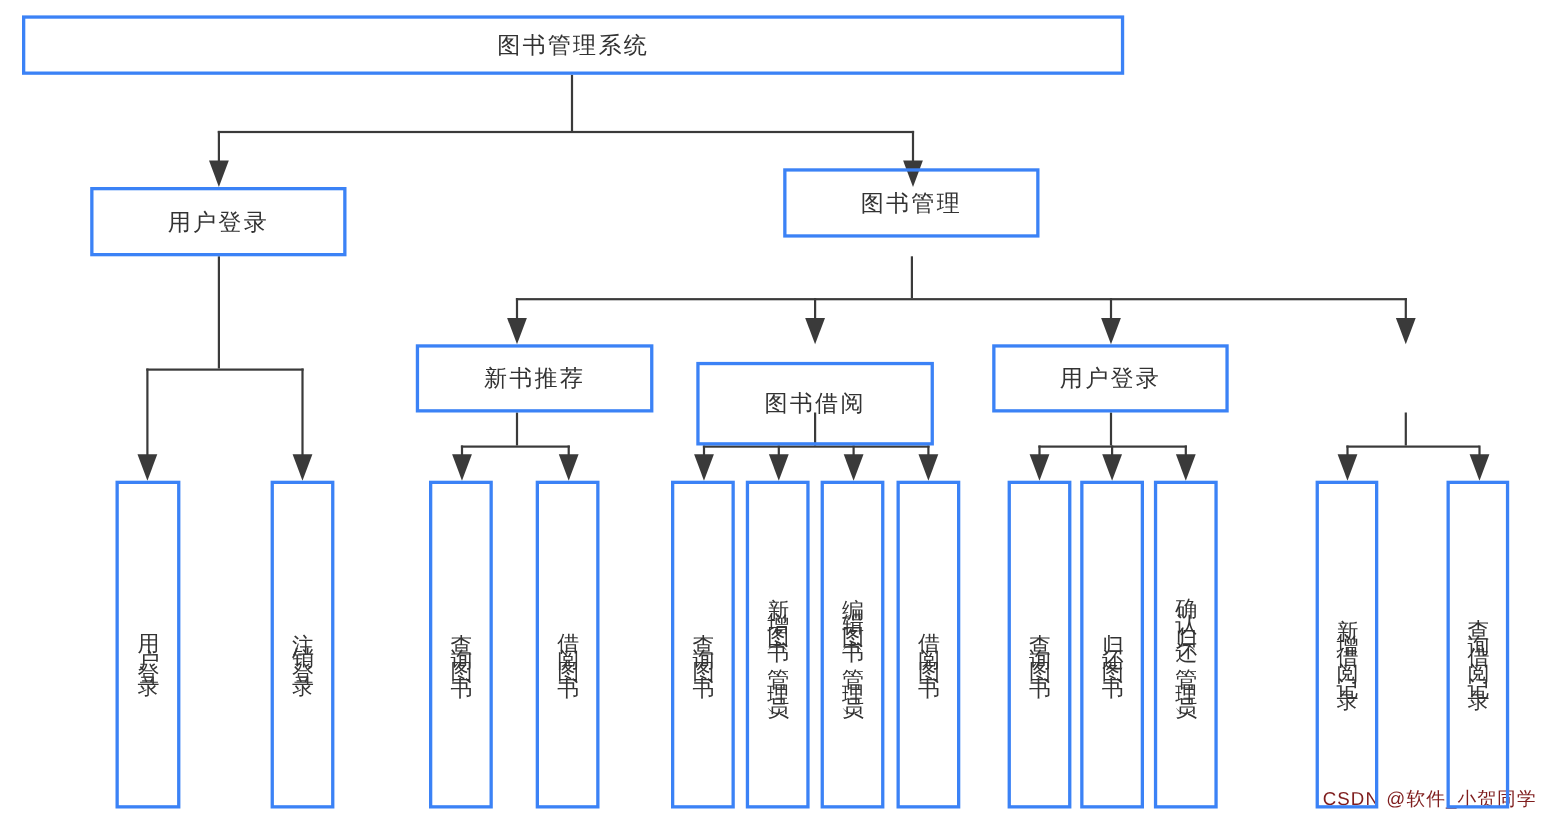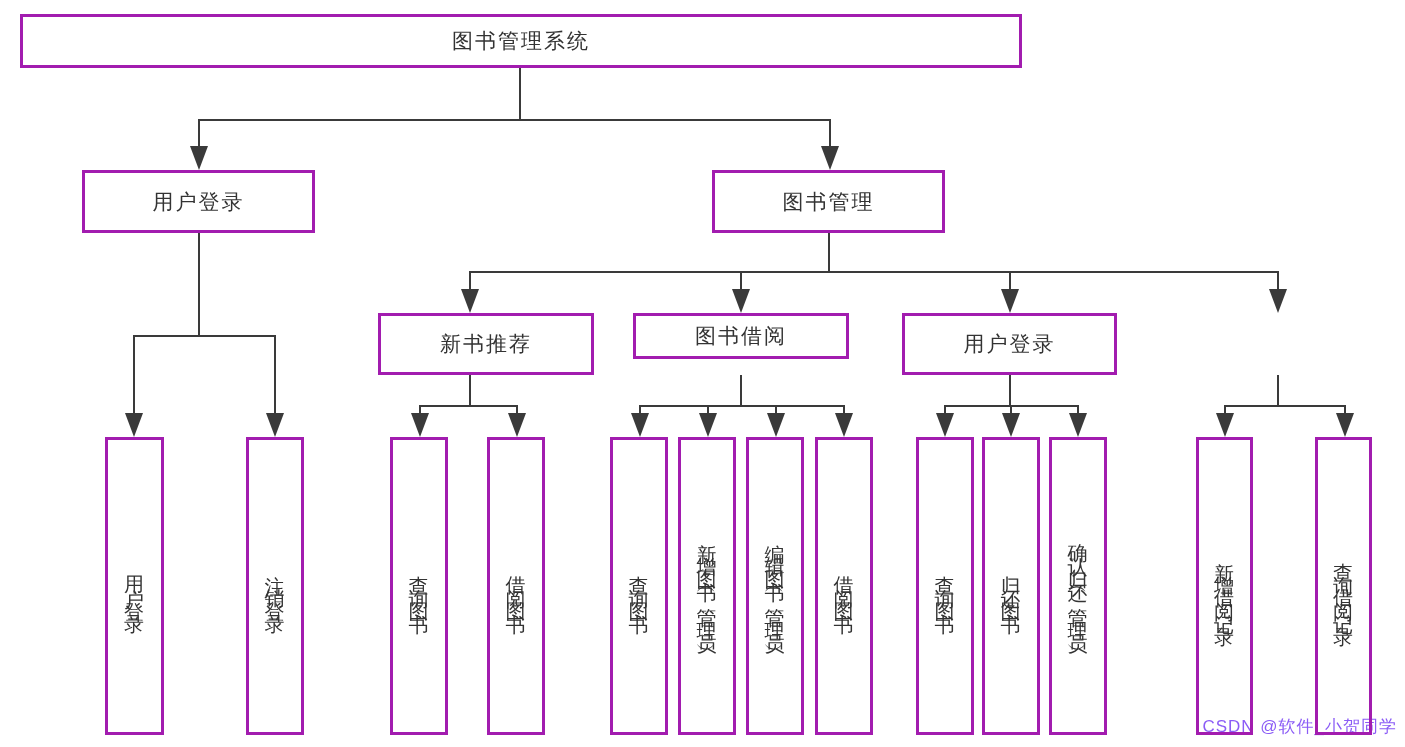--- a/index.html
+++ b/index.html
@@ -5,21 +5,21 @@
   html,body{margin:0;padding:0;background:#ffffff;}
   .canvas{
     position:relative;
     width:1405px;height:747px;
     background:#ffffff;
     font-family:"Liberation Sans","DejaVu Sans",sans-serif;
     overflow:hidden;
   }
   .node{
     position:absolute;
-    border:3px solid #a21caf;
+    border:3px solid #3b82f6;
     background:transparent;
     display:flex;align-items:center;justify-content:center;
     color:#333333;
     box-sizing:border-box;
     z-index:2;
   }
   .hnode{font-size:21px;letter-spacing:2px;}
   .leaf .vtext{
     writing-mode:vertical-rl;
     text-orientation:mixed;
@@ -34,49 +34,49 @@
   .arrow{
     position:absolute;width:0;height:0;z-index:1;
     border-left:9px solid transparent;
     border-right:9px solid transparent;
     border-top:24px solid #3a3a3a;
   }
   .watermark{
     position:absolute;
     right:8px;top:715px;
     font-size:17px;
-    color:#8b5cf6;
+    color:#7f1d1d;
     z-index:0;
     letter-spacing:1px;
   }
 </style>
 </head>
 <body>
 
 <div class="canvas">
 
   <div class="watermark">CSDN @软件_小贺同学</div>
 
   <div class="node hnode" style="left:20px;top:14px;width:1002px;height:54px">
     <span>图书管理系统</span>
   </div>
 
   <div class="node hnode" style="left:82px;top:170px;width:233px;height:63px">
     <span>用户登录</span>
   </div>
 
-  <div class="node hnode" style="left:712px;top:170px;width:233px;height:63px">
+  <div class="node hnode" style="left:712px;top:153px;width:233px;height:63px">
     <span>图书管理</span>
   </div>
 
   <div class="node hnode" style="left:378px;top:313px;width:216px;height:62px">
     <span>新书推荐</span>
   </div>
 
-  <div class="node hnode" style="left:633px;top:313px;width:216px;height:46px">
+  <div class="node hnode" style="left:633px;top:329px;width:216px;height:76px">
     <span>图书借阅</span>
   </div>
 
   <div class="node hnode" style="left:902px;top:313px;width:215px;height:62px">
     <span>用户登录</span>
   </div>
 
 
   <div class="node leaf" style="left:105px;top:437px;width:59px;height:298px">
     <span class="vtext">用户登录</span>

